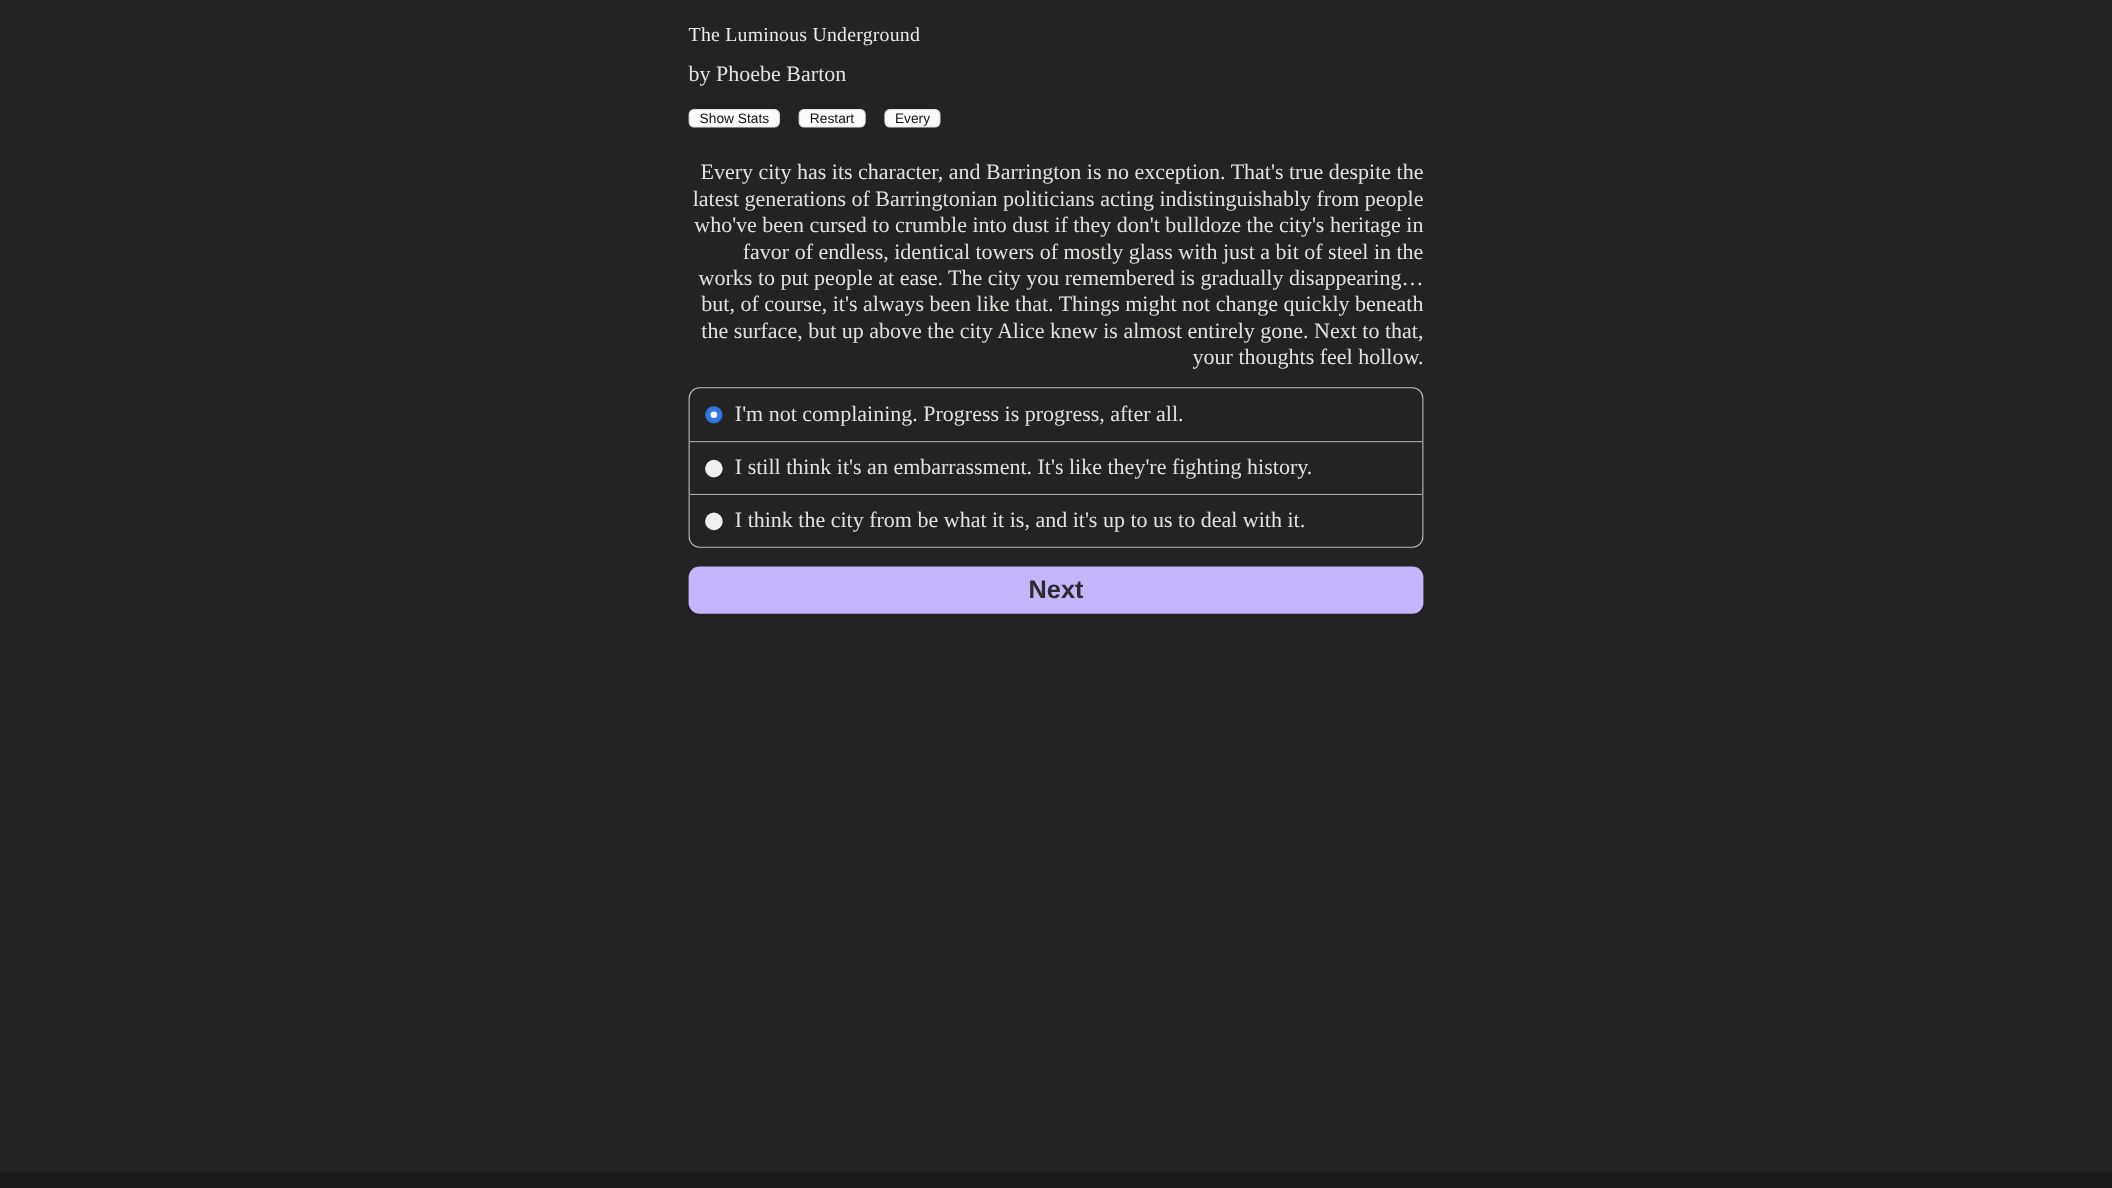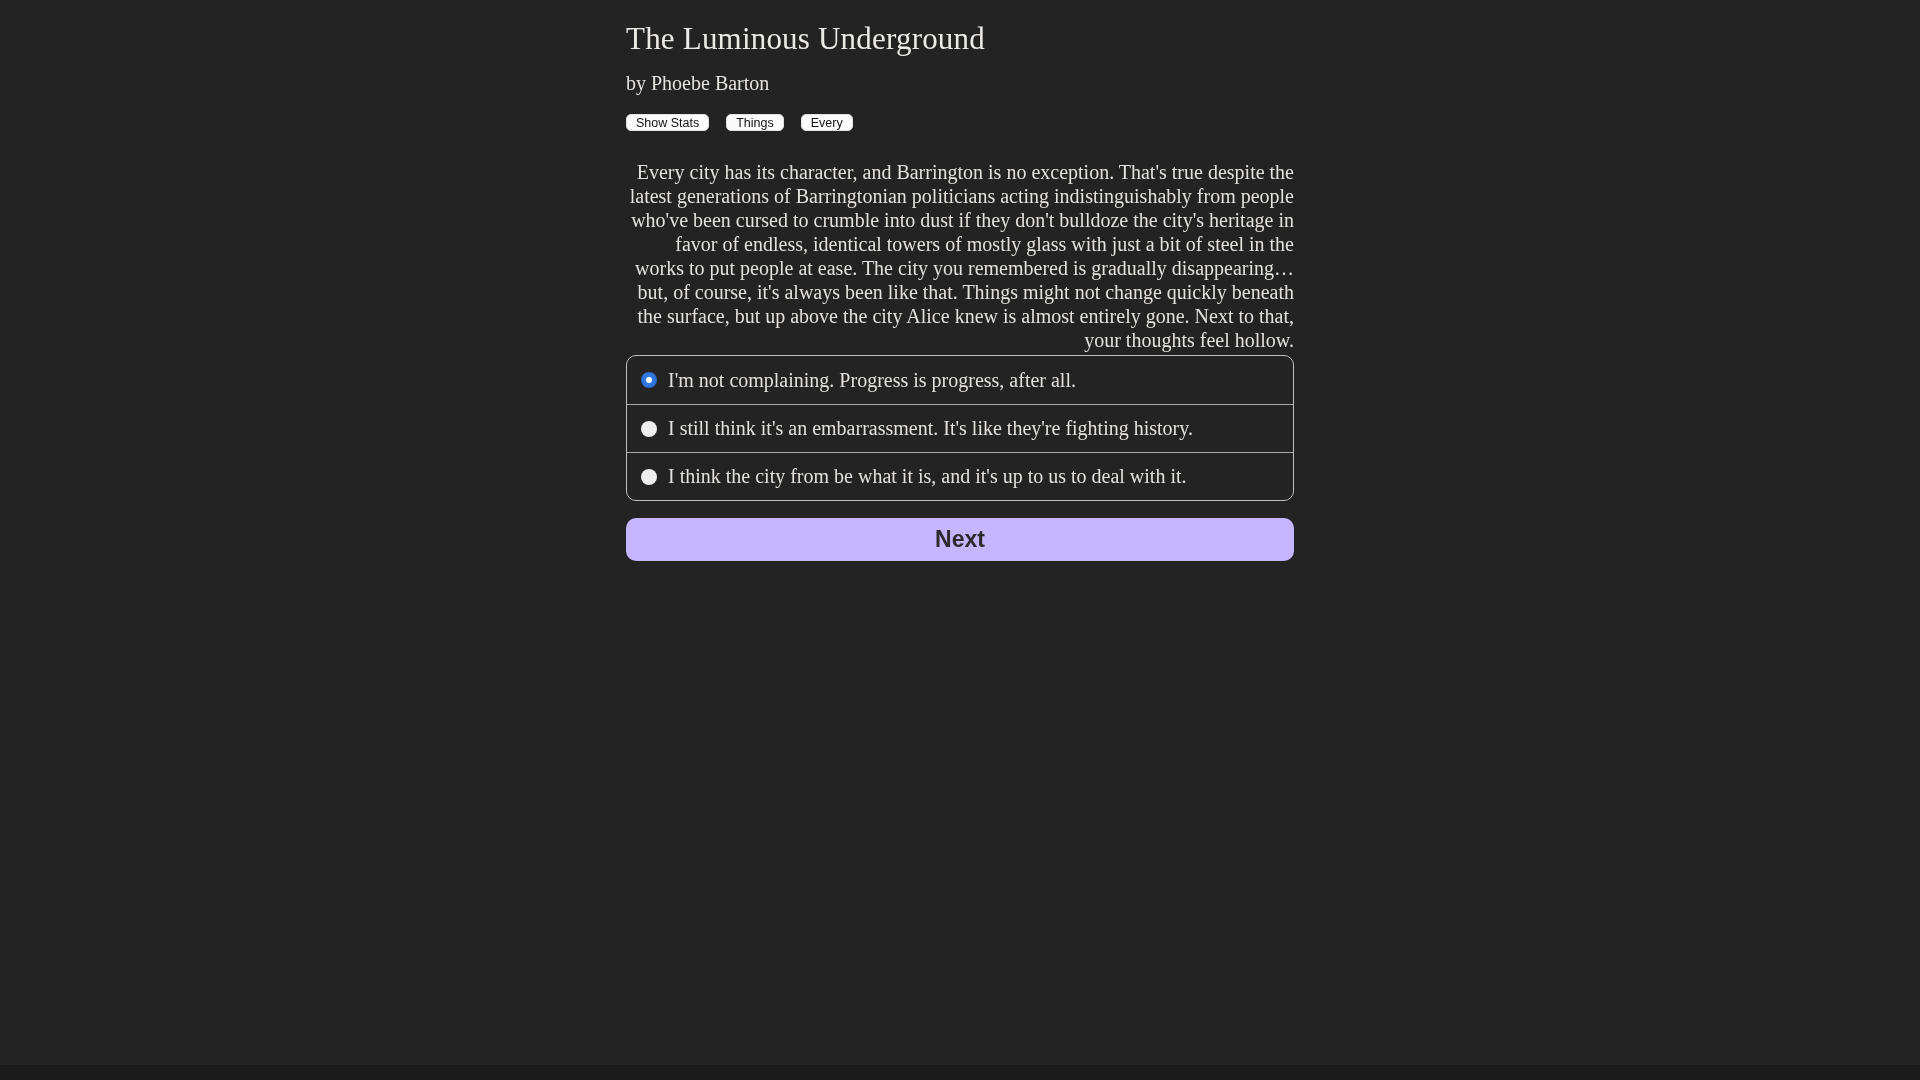--- a/index.html
+++ b/index.html
@@ -9,21 +9,21 @@
     font-family: "Liberation Serif", serif;
     overflow: hidden;
   }
   .page {
     width: 668px;
     margin: 0 auto;
     padding-top: 21px;
     color: #e5e3e0;
   }
   .game-title {
-    font-size: 31px;
+    font-size: 18px;
     font-weight: normal;
     color: #eceae7;
     letter-spacing: 0.2px;
   }
   .game-author {
     font-size: 20px;
     margin-top: 15px;
     color: #e5e3e0;
   }
   .toolbar {
@@ -45,21 +45,21 @@
     cursor: pointer;
   }
   .story-paragraph {
     margin-top: 29px;
     font-size: 20px;
     line-height: 24px;
     color: #e3e1dd;
     text-align: right;
   }
   .choices-box {
-    margin-top: 3px;
+    margin-top: 15px;
     border: 1px solid #bdbdbd;
     border-radius: 10px;
     overflow: hidden;
   }
   .choice-row {
     display: flex;
     align-items: center;
     height: 48px;
     padding-left: 14px;
     cursor: pointer;
@@ -117,21 +117,21 @@
 </head>
 <body>
 
 <div class="page">
 
   <h1 class="game-title">The Luminous Underground</h1>
   <div class="game-author">by Phoebe Barton</div>
 
   <div class="toolbar">
     <button class="tb-btn">Show Stats</button>
-    <button class="tb-btn">Things</button>
+    <button class="tb-btn">Restart</button>
     <button class="tb-btn">Every</button>
   </div>
 
   <p class="story-paragraph">Every city has its character, and Barrington is no exception. That's true despite the latest generations of Barringtonian politicians acting indistinguishably from people who've been cursed to crumble into dust if they don't bulldoze the city's heritage in favor of endless, identical towers of mostly glass with just a bit of steel in the works to put people at ease. The city you remembered is gradually disappearing…but, of course, it's always been like that. Things might not change quickly beneath the surface, but up above the city Alice knew is almost entirely gone. Next to that, your thoughts feel hollow.</p>
 
   <div class="choices-box">
     <div class="choice-row">
       <span class="radio checked"></span>
       <span class="choice-label">I'm not complaining. Progress is progress, after all.</span>
     </div>

